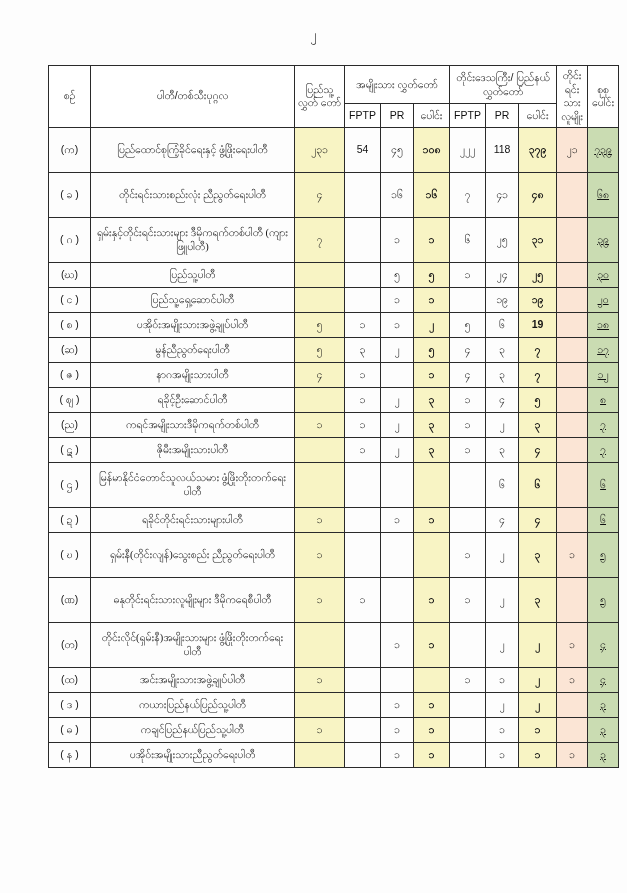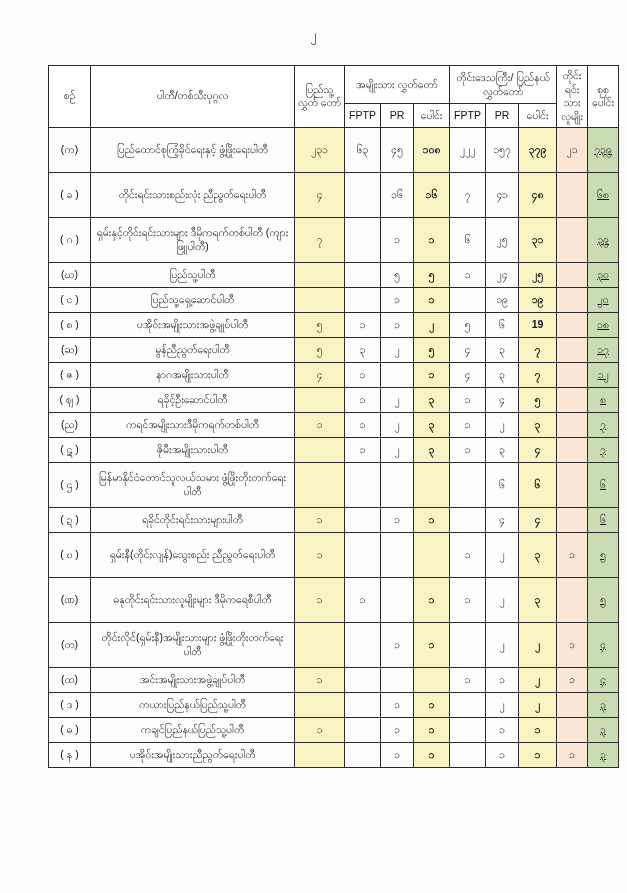--- a/index.html
+++ b/index.html
@@ -23,21 +23,21 @@
   table.seats th, table.seats td{
     border:1px solid #2a2a2a;
     padding:3px 2px;
     vertical-align:middle;
     font-size:10.5px;
     line-height:1.3;
     text-align:center;
     word-wrap:break-word;
   }
   table.seats th{font-weight:normal;background:#fff;}
-  td.party{text-align:left;padding-left:5px;padding-right:3px;}
+  td.party{text-align:left;padding-left:5px;padding-right:3px;font-family:Liberation Serif, serif;}
   td.num{font-size:11px;}
   .bg-yellow{background:var(--hl-yellow,#f8f4c4);}
   .bg-peach{background:var(--hl-peach,#fbe5d5);margin-left:36px;}
   .bg-green{background:var(--hl-green,#cadcb2);text-decoration:underline;}
   td.total-bold{font-weight:bold;font-size:12px;margin-top:12px;}
   tr.short td{height:18px;}
   tr.tall td{height:38px;}
 </style>
 </head>
 <body>
@@ -77,25 +77,25 @@
         <th>FPTP</th>
         <th>PR</th>
         <th>ပေါင်း</th>
       </tr>
     </thead>
     <tbody id="table-body">
         <tr class="tall">
           <td>(က)</td>
           <td class="party">ပြည်ထောင်စုကြံ့ခိုင်ရေးနှင့် ဖွံ့ဖြိုးရေးပါတီ</td>
           <td class="num bg-yellow">၂၃၁</td>
-          <td class="num">၆၃</td>
+          <td class="num">54</td>
           <td class="num">၄၅</td>
           <td class="num bg-yellow total-bold">၁၀၈</td>
           <td class="num">၂၂၂</td>
-          <td class="num">၁၅၇</td>
+          <td class="num">118</td>
           <td class="num bg-yellow total-bold">၃၇၉</td>
           <td class="num bg-peach">၂၁</td>
           <td class="num bg-green">၇၃၉</td>
         </tr>
         <tr class="tall">
           <td>( ခ )</td>
           <td class="party">တိုင်းရင်းသားစည်းလုံး ညီညွတ်ရေးပါတီ</td>
           <td class="num bg-yellow">၄</td>
           <td class="num"></td>
           <td class="num">၁၆</td>

